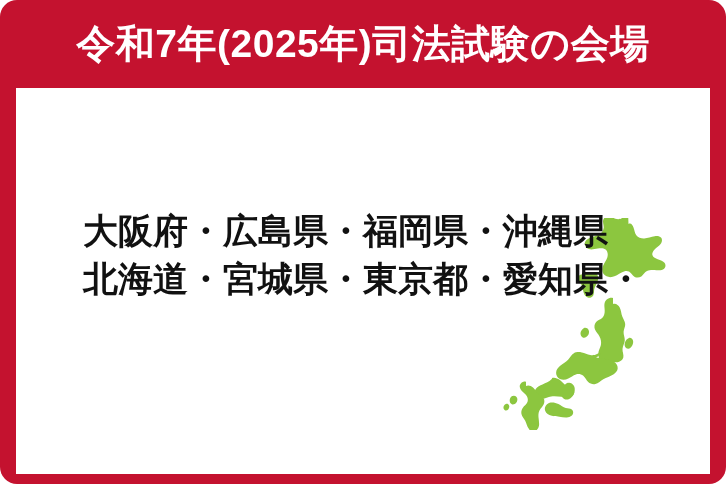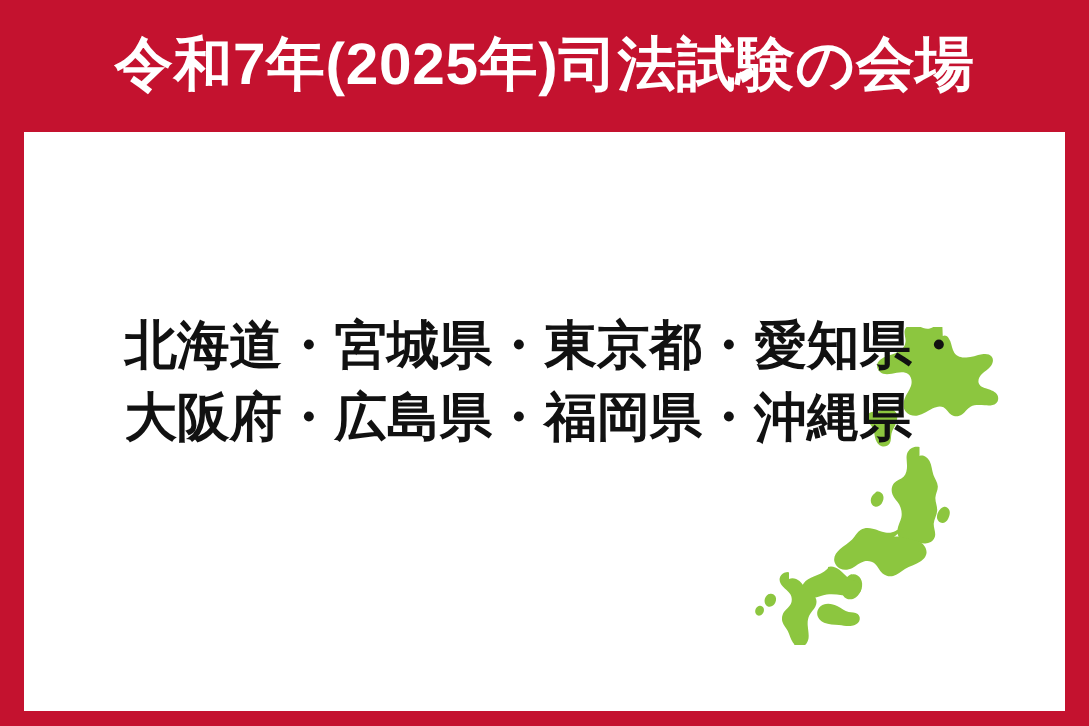--- a/index.html
+++ b/index.html
@@ -13,20 +13,21 @@
     font-family: "Liberation Sans", "DejaVu Sans", sans-serif;
   }
 
   #poster {
     position: relative;
     width: 726px;
     height: 484px;
     background: #c4122f;
     box-sizing: border-box;
     overflow: hidden;
+    border-radius: 17px;
   }
 
   
   #title-band {
     position: absolute;
     left: 0;
     top: 0;
     width: 726px;
     height: 88px;
     display: flex;
@@ -295,18 +296,18 @@
                    c0.5 1.3 0.0 2.9 -0.9 3.9
                    c-0.8 0.9 -2.2 1.4 -3.3 0.8
                    c-1.1 -0.6 -1.6 -2.0 -1.4 -3.2
                    c0.2 -1.3 1.1 -2.5 2.3 -3.0
                    c0.1 -0.0 0.2 -0.0 0.2 0.0 z"></path>
         </g>
       </svg>
     </div>
 
     <div id="venue-text">
+      <span class="venue-line">大阪府・広島県・福岡県・沖縄県</span>
       <span class="venue-line">北海道・宮城県・東京都・愛知県・</span>
-      <span class="venue-line">大阪府・広島県・福岡県・沖縄県</span>
     </div>
 
   </div>
 </div>
 
 </body></html>

